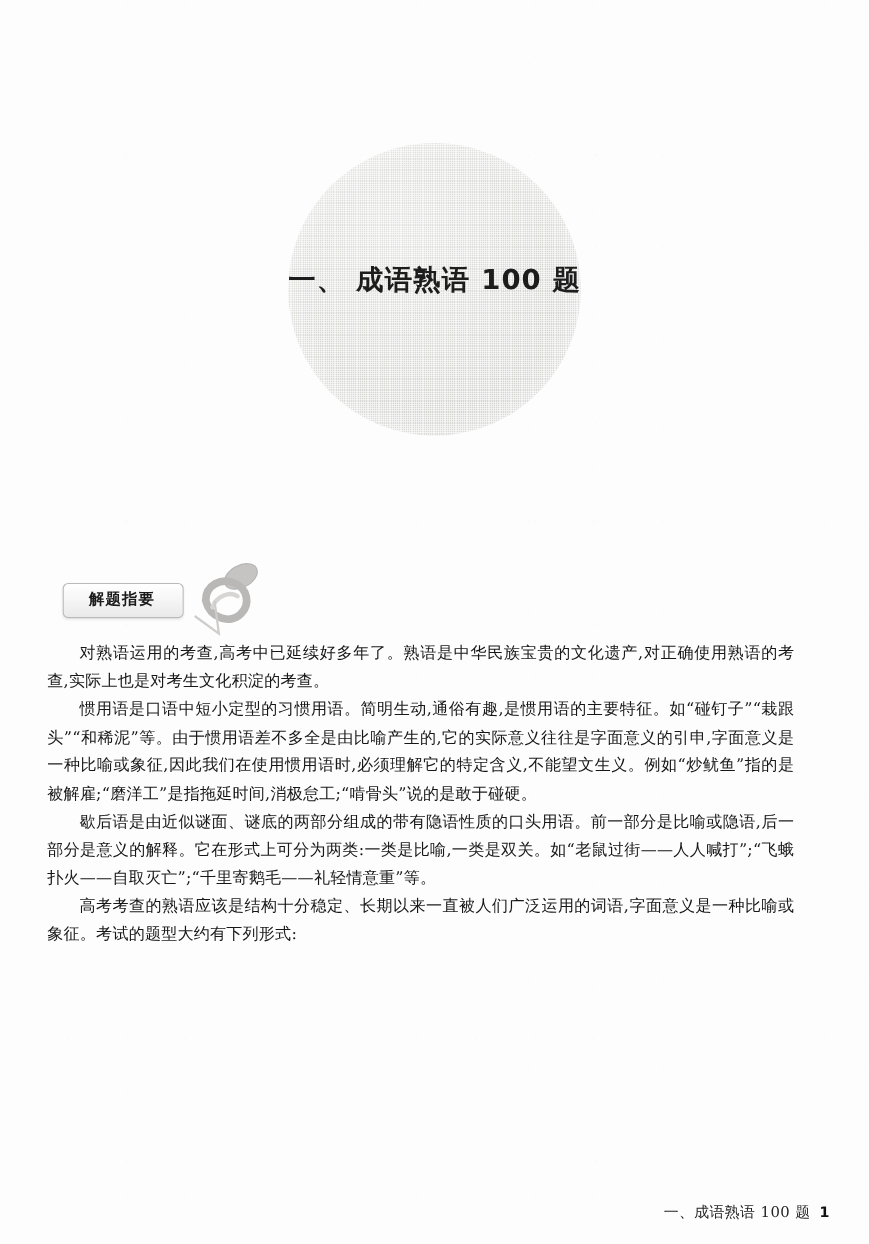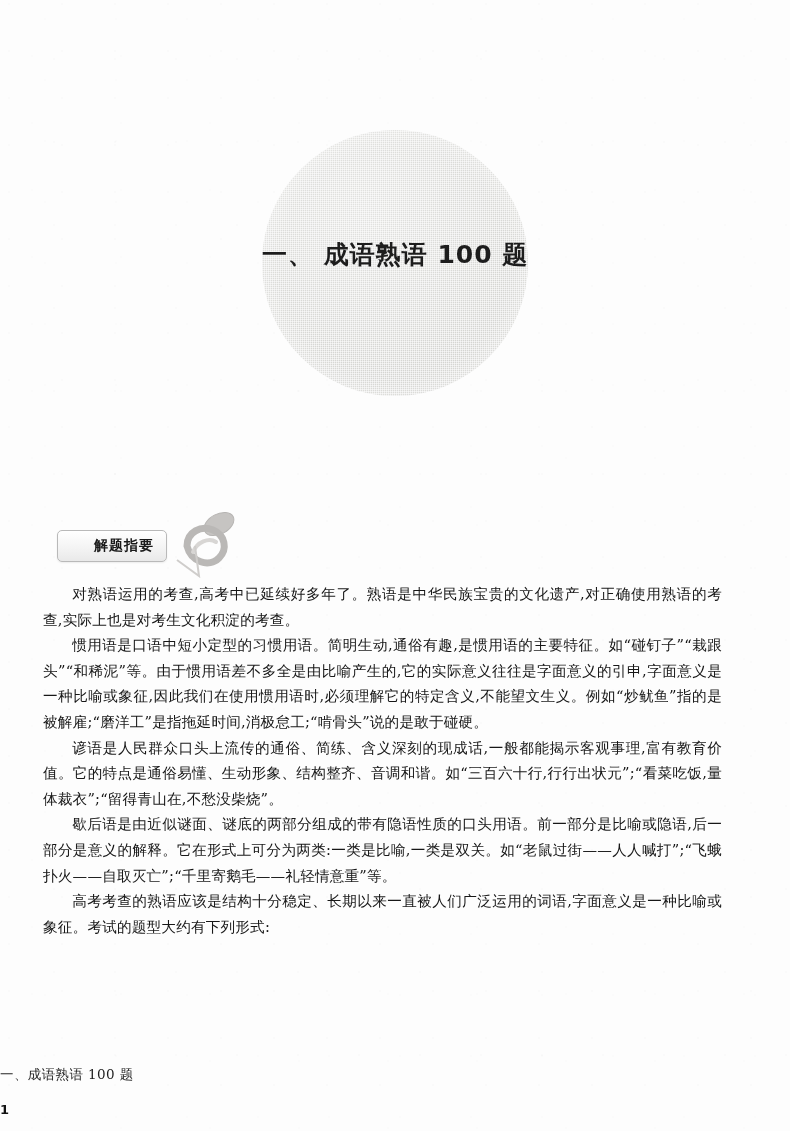--- a/index.html
+++ b/index.html
@@ -95,21 +95,20 @@
     top: 18px;
     width: 108px;
     height: 32px;
     line-height: 30px;
     text-align: center;
     font-family: "DejaVu Sans", "Liberation Sans", sans-serif;
     font-weight: bold;
     font-size: 14px;
     color: #1a1a1a;
     letter-spacing: 1px;
-    padding-left: 13px;
   }
   .pin-icon {
     position: absolute;
     left: 96px;
     top: -4px;
     width: 120px;
     height: 70px;
   }
 
   
@@ -134,22 +133,21 @@
   .footer {
     position: absolute;
     left: 0;
     right: 0;
     bottom: 14px;
     height: 24px;
     padding-right: 36px;
     display: flex;
     align-items: baseline;
     justify-content: flex-end;
-    gap: 18px;
-    flex-direction: column;
+    gap: 8px;
   }
   .footer-title {
     font-size: 13.5px;
     color: #1f1f1f;
     letter-spacing: 0.4px;
   }
   .footer-page {
     font-family: "DejaVu Sans", "Liberation Sans", sans-serif;
     font-size: 13px;
     font-weight: bold;
@@ -175,21 +173,20 @@
       <ellipse cx="66" cy="16" rx="16" ry="10" transform="rotate(-28 66 16)" fill="#c6c4c2" stroke="#b6b4b2" stroke-width="1"></ellipse>
       <path d="M34 38 C34 24, 48 17, 60 22 C72 27, 75 41, 66 50 C56 60, 38 54, 34 38 Z" fill="none" stroke="#bab8b6" stroke-width="7" stroke-linecap="round"></path>
       <path d="M40 44 C44 34, 56 29, 63 34" fill="none" stroke="#d8d6d4" stroke-width="4" stroke-linecap="round"></path>
       <path d="M24 52 L46 68 L42 38" fill="none" stroke="#cfcdcb" stroke-width="2"></path>
     </svg>
   </div>
 
   <div class="body-text">
     <p class="para">对熟语运用的考查,高考中已延续好多年了。熟语是中华民族宝贵的文化遗产,对正确使用熟语的考查,实际上也是对考生文化积淀的考查。</p>
     <p class="para">惯用语是口语中短小定型的习惯用语。简明生动,通俗有趣,是惯用语的主要特征。如“碰钉子”“栽跟头”“和稀泥”等。由于惯用语差不多全是由比喻产生的,它的实际意义往往是字面意义的引申,字面意义是一种比喻或象征,因此我们在使用惯用语时,必须理解它的特定含义,不能望文生义。例如“炒鱿鱼”指的是被解雇;“磨洋工”是指拖延时间,消极怠工;“啃骨头”说的是敢于碰硬。</p>
-    <p class="para">谚语是人民群众口头上流传的通俗、简练、含义深刻的现成话,一般都能揭示客观事理,富有教育价值。它的特点是通俗易懂、生动形象、结构整齐、音调和谐。如“三百六十行,行行出状元”;“看菜吃饭,量体裁衣”;“留得青山在,不愁没柴烧”。</p>
     <p class="para">歇后语是由近似谜面、谜底的两部分组成的带有隐语性质的口头用语。前一部分是比喻或隐语,后一部分是意义的解释。它在形式上可分为两类:一类是比喻,一类是双关。如“老鼠过街——人人喊打”;“飞蛾扑火——自取灭亡”;“千里寄鹅毛——礼轻情意重”等。</p>
     <p class="para">高考考查的熟语应该是结构十分稳定、长期以来一直被人们广泛运用的词语,字面意义是一种比喻或象征。考试的题型大约有下列形式:</p>
   </div>
 
   <div class="footer">
     <span class="footer-title">一、成语熟语 100 题</span>
     <span class="footer-page">1</span>
   </div>
 
 </div>

